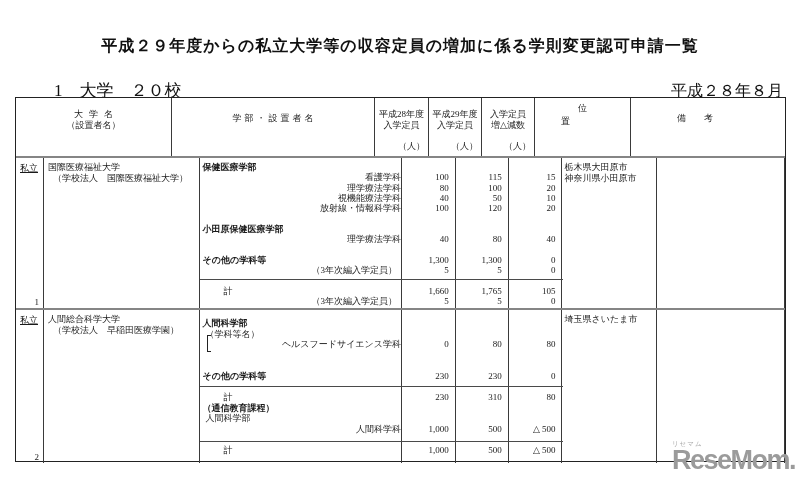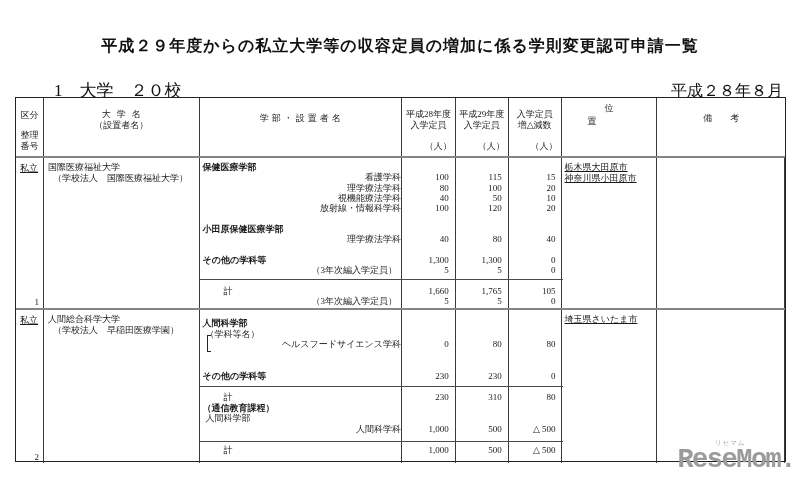--- a/index.html
+++ b/index.html
@@ -48,21 +48,21 @@
   .sp18 { letter-spacing:18px; text-indent:18px; }
   .h-dept { padding-top:14px; }
   .unit { position:absolute; right:3px; bottom:4px; font-size:9px; }
 
   
   .trow { font-size:9px; }
   .kubun-label { padding:4px 0 0 4px;text-decoration:underline; }
   .serial { position:absolute; right:4px; bottom:1px; font-size:9px; }
   .univ-l1 { padding:4px 0 0 4px; line-height:10.5px; }
   .univ-l2 { padding:0 0 0 9px; line-height:10.5px; }
-  .loc-line { padding-left:3px; line-height:10.5px;text-decoration:underline; }
+  .loc-line { padding-left:3px; line-height:10.5px; }
   .c-loc { padding-top:4px; }
 
   .stack { width:100%; height:100%; }
   .r1 .stack { padding-top:4px; }
   .r2 .stack { padding-top:8px; }
   .ln { width:100%; }
   .r1 .ln { height:10.3px; line-height:10.3px; }
   .r2 .ln { height:10.6px; line-height:10.6px; }
   .i0  { padding-left:3px;font-weight:bold; }
   .i05 { padding-left:6px; }
@@ -77,44 +77,37 @@
   .sumline { position:absolute; left:184px; width:363px; border-top:1.5px solid #4a4a4a; }
   .sl-r1 { top:121px; }
   .sl-r2a { top:76px; }
   .sl-r2b { top:131px; }
 
   .bracket { position:absolute; left:7px; top:-4px; width:4px; height:17px;
              border-left:1px solid #222; border-top:1px solid #222; border-bottom:1px solid #222; }
   .ln.has-bracket { position:relative; }
 
   
-  .wm { position:absolute; right:5px; top:440px; text-align:center;
-        font-family:Liberation Mono, monospace; }
+  .wm { position:absolute; right:5px; top:440px; text-align:left;
+        font-family:Liberation Sans, sans-serif; }
   .wm-ruby { font-size:6.5px; color:#a8a8a8; letter-spacing:1px; margin-right:12px; line-height:7px; }
   .wm-logo { font-size:27px; font-weight:bold; color:#9b9b9b; letter-spacing:-1.5px; line-height:27px; }
 </style>
 </head>
 <body>
 
 <div class="page">
 
   <div class="doc-title">平成２９年度からの私立大学等の収容定員の増加に係る学則変更認可申請一覧</div>
   <div class="section-label">1　大学　２０校</div>
   <div class="date-label">平成２８年８月</div>
 
   <div class="table">
 
     <div class="thead">
-      <div class="c c-kubun h-kubun">
-        <div class="top">区分</div>
-        <div class="bot">
-          <div>整理</div>
-          <div>番号</div>
-        </div>
-      </div>
       <div class="c c-univ h-two">
         <div class="sp6">大学名</div>
         <div>（設置者名）</div>
       </div>
       <div class="c c-dept h-dept">
         <div class="sp3">学部・設置者名</div>
       </div>
       <div class="c c-v28 h-two">
         <div>平成28年度</div>
         <div>入学定員</div>

